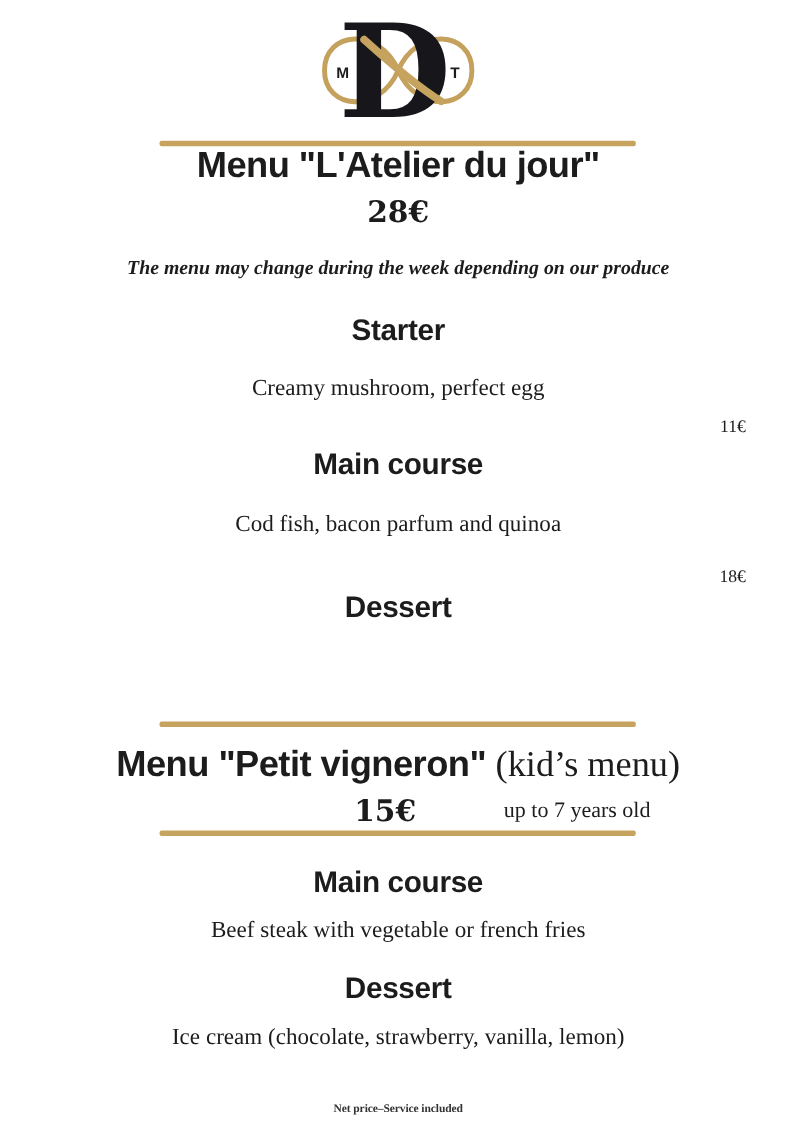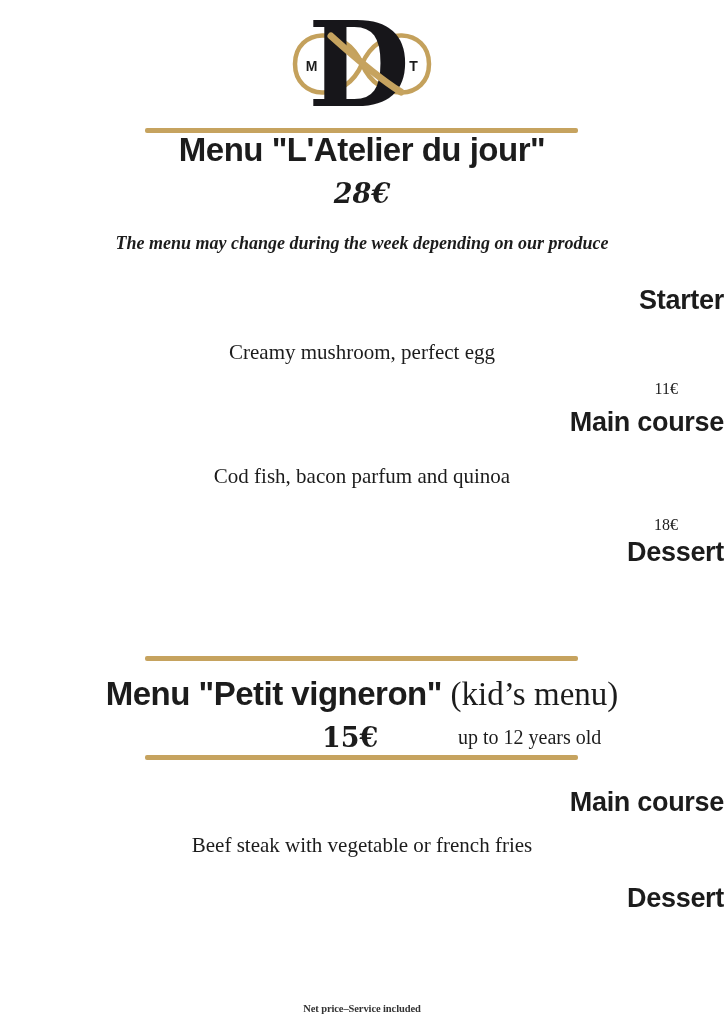--- a/index.html
+++ b/index.html
@@ -22,24 +22,24 @@
   }
   
   .logo { position:absolute; top:2px; left:287px; width:150px; height:124px; }
   .ribbon { fill:none; stroke:#C4A15C; stroke-width:4.5; stroke-linecap:round; }
   .ribbon.over { stroke-width:7; stroke:#C6A35F; }
   .logo-d { font-family:"DejaVu Serif", serif; font-weight:700; font-size:118px; fill:#17161a; text-anchor:middle; }
   .logo-side { font-family:"Liberation Sans", sans-serif; font-weight:700; font-size:14px; fill:#1c1c1c; text-anchor:middle; letter-spacing:1px; }
   
   .menu-title { font-size:33px; font-weight:700; letter-spacing:-0.5px; }
   .menu-title .thin { font-weight:400; letter-spacing:0;font-family:Liberation Serif, serif; }
-  .big-price { font-family:"DejaVu Serif", serif; font-weight:700; font-size:27px;font-style:italic; }
+  .big-price { font-family:"DejaVu Serif", serif; font-weight:700; font-size:27px; }
   .availability { font-size:19.5px; }
   .note { font-family:"Liberation Serif", serif; font-style:italic; font-weight:700; font-size:18px; }
-  .course-heading { font-size:27px; font-weight:700; letter-spacing:-0.3px;text-align:right; }
+  .course-heading { font-size:27px; font-weight:700; letter-spacing:-0.3px; }
   .dish { font-family:"Liberation Serif", serif; font-size:21px; }
   .dish-price {
     position:absolute; right:46px; top:0;
     font-family:"Liberation Serif", serif; font-size:16px;margin-top:36px;
   }
   .kids-price-row { position:absolute; width:724px; height:40px; }
   .kids-price { position:absolute; left:322px; top:0; font-family:"DejaVu Serif", serif; font-weight:700; font-size:27px; }
   .age-note { position:absolute; left:458px; top:4px; font-family:"Liberation Serif", serif; font-size:20px; }
   .footer-note { font-family:"Liberation Serif", serif; font-weight:700; font-size:10.5px; color:#333333; letter-spacing:-0.1px;text-align:center; }
 </style>
@@ -79,27 +79,30 @@
   <div class="line course-heading" style="top:538px">Dessert</div>
 
   <div class="rule" style="top:656px"></div>
 
   <div class="line menu-title" style="top:676px">
     <span>Menu "Petit vigneron"</span>
     <span class="thin">(kid’s menu)</span>
   </div>
   <div class="kids-price-row" style="top:722px">
     <span class="kids-price">15€</span>
-    <span class="age-note">up to 12 years old</span>
+    <span class="age-note">up to 7 years old</span>
   </div>
 
   <div class="rule" style="top:755px"></div>
 
   <div class="line course-heading" style="top:788px">Main course</div>
   <div class="line" style="top:834px">
     <span class="dish">Beef steak with vegetable or french fries</span>
   </div>
 
   <div class="line course-heading" style="top:884px">Dessert</div>
+  <div class="line" style="top:931px">
+    <span class="dish">Ice cream (chocolate, strawberry, vanilla, lemon)</span>
+  </div>
 
   <div class="line footer-note" style="top:1003px">Net price–Service included</div>
 
 </div>
 
 </body></html>

